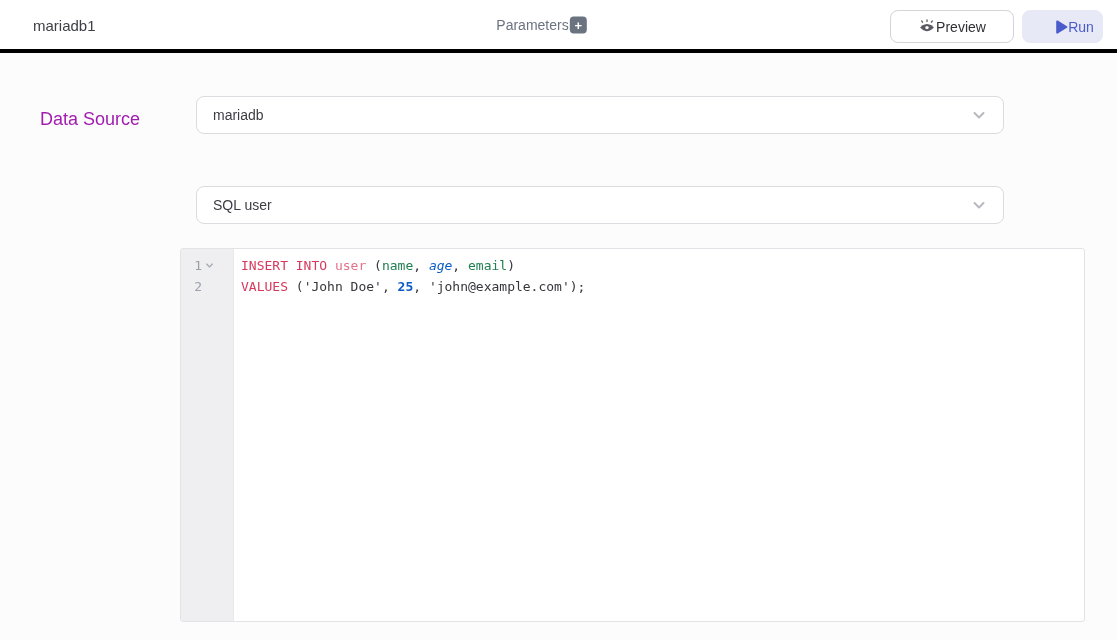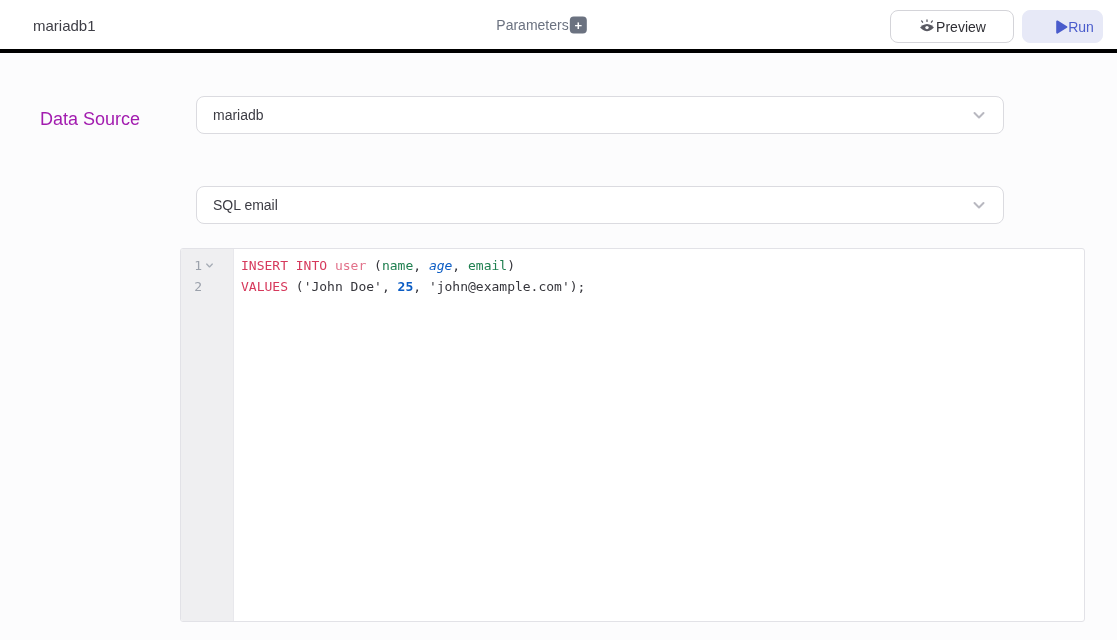--- a/index.html
+++ b/index.html
@@ -134,21 +134,21 @@
   <div class="select select-ds">
     <span class="select-value">mariadb</span>
     <span class="chev">
       <svg width="16" height="16" viewBox="0 0 16 16">
         <path d="M3.5 6 L8 10.5 L12.5 6" fill="none" stroke="#b8b8c0" stroke-width="2" stroke-linecap="round" stroke-linejoin="round"></path>
       </svg>
     </span>
   </div>
 
   <div class="select select-mode">
-    <span class="select-value">SQL email</span>
+    <span class="select-value">SQL user</span>
     <span class="chev">
       <svg width="16" height="16" viewBox="0 0 16 16">
         <path d="M3.5 6 L8 10.5 L12.5 6" fill="none" stroke="#b8b8c0" stroke-width="2" stroke-linecap="round" stroke-linejoin="round"></path>
       </svg>
     </span>
   </div>
 
   <div class="editor">
     <div class="gutter" id="gutter">
         <div class="gutter-line">

